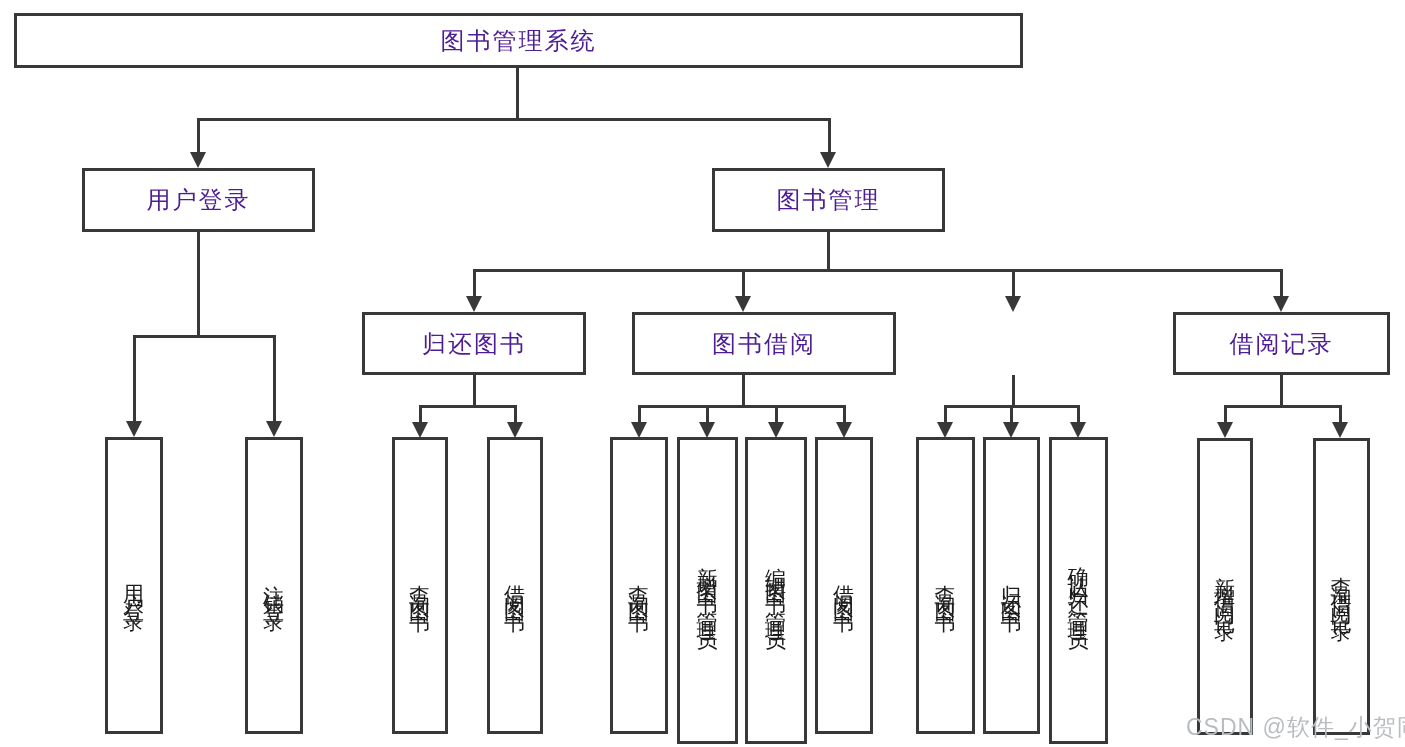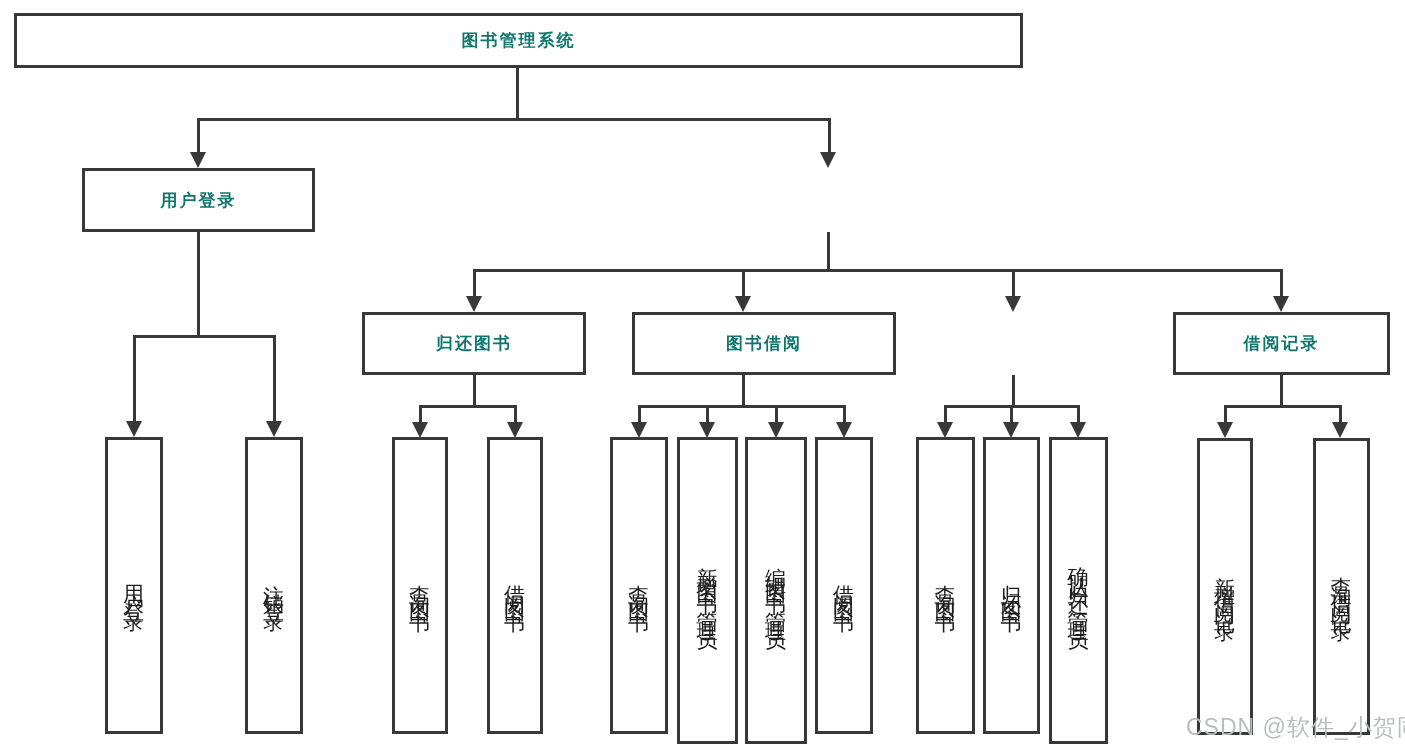--- a/index.html
+++ b/index.html
@@ -3,21 +3,21 @@
 <meta charset="utf-8">
 <style>
   html,body{margin:0;padding:0;background:#ffffff;}
   #canvas{
     position:relative;width:1405px;height:747px;background:#ffffff;overflow:hidden;
     font-family:"Liberation Sans","DejaVu Sans",sans-serif;
   }
   .hbox{
     position:absolute;box-sizing:border-box;border:3px solid #383838;background:#ffffff;
     display:flex;align-items:center;justify-content:center;
-    font-size:17px;color:#0f766e;letter-spacing:2px;font-weight:bold;
+    font-size:24px;color:#4c1d95;letter-spacing:2px;
   }
   .leaf{
     position:absolute;box-sizing:border-box;border:3px solid #383838;background:#ffffff;
     display:flex;align-items:center;justify-content:center;
   }
   .leaf span{
     writing-mode:vertical-rl;text-orientation:mixed;white-space:nowrap;
     font-size:21px;letter-spacing:9px;line-height:1;color:#1c1c1c;
   }
   .vline{position:absolute;width:3px;background:#383838;}
@@ -43,20 +43,23 @@
 
   <div class="vline" style="left:516px;top:68px;height:52px;"></div>
   <div class="hline" style="left:197px;top:118px;width:634px;"></div>
   <div class="vline" style="left:197px;top:118px;height:36px;"></div>
   <div class="arrow" style="left:190px;top:152px;"></div>
   <div class="vline" style="left:828px;top:118px;height:36px;"></div>
   <div class="arrow" style="left:820px;top:152px;"></div>
 
   <div class="hbox" style="left:82px;top:168px;width:233px;height:64px;">
     <span>用户登录</span>
+  </div>
+  <div class="hbox" style="left:712px;top:168px;width:233px;height:64px;">
+    <span>图书管理</span>
   </div>
 
   <div class="vline" style="left:197px;top:232px;height:105px;"></div>
   <div class="hline" style="left:133px;top:335px;width:142px;"></div>
   <div class="vline" style="left:133px;top:335px;height:87px;"></div>
   <div class="arrow" style="left:126px;top:421px;"></div>
   <div class="vline" style="left:273px;top:335px;height:87px;"></div>
   <div class="arrow" style="left:266px;top:421px;"></div>
 
   <div class="leaf" style="left:105px;top:437px;width:58px;height:297px;">

